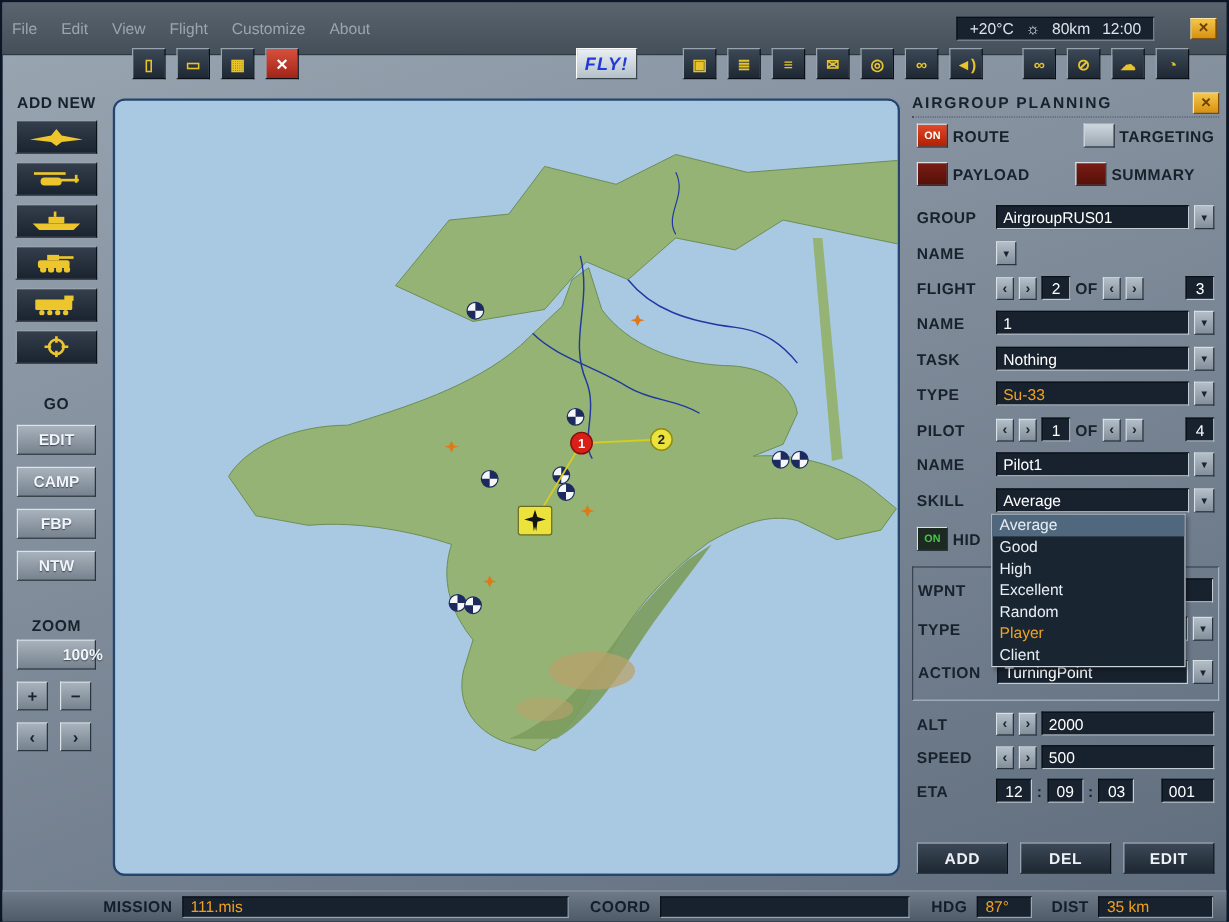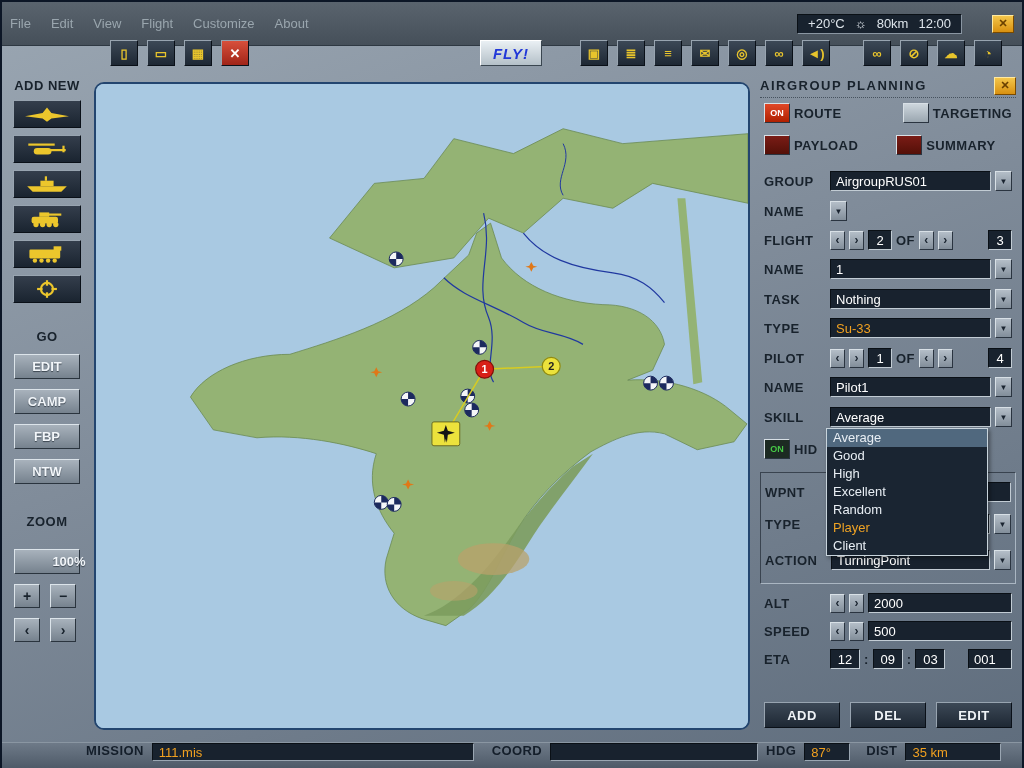--- a/index.html
+++ b/index.html
@@ -23,21 +23,21 @@
 
   
   .toolbar { position:absolute; left:0; right:0; top:32px; height:38px;
              display:flex; align-items:center; padding-left:108px; }
   .tbtn { width:28px; height:26px; flex:none; margin-right:9px;
           background:linear-gradient(#3c4856,#1e2834);
           border:1px solid; border-color:#98a4b0 #0a1018 #0a1018 #98a4b0;
           color:#e8c42c; font-size:13px; font-weight:bold;
           display:flex; align-items:center; justify-content:center; }
   .tbtn.red { background:linear-gradient(#d8503c,#a02418); color:#fff; }
-  .flybtn { width:62px; height:26px; margin-left:222px; flex:none;
+  .flybtn { width:51px; height:26px; margin-left:222px; flex:none;
             background:linear-gradient(#eaf0f4,#b4c0c8);
             border:1px solid; border-color:#ffffff #3a4650 #3a4650 #ffffff;
             color:#2238d8; font-weight:bold; font-style:italic; font-size:15px;
             letter-spacing:1px; display:flex; align-items:center; justify-content:center; }
   .tgap { margin-left:38px !important; }
   .tgap2 { margin-left:24px !important; }
 
   
   .sidebar { position:absolute; left:0; top:70px; width:90px; bottom:30px; }
   .side-label { text-align:center; font-weight:bold; font-size:13px; color:#18222c;
@@ -110,21 +110,21 @@
           display:flex; align-items:center; justify-content:center; }
   .dropdown { position:absolute; left:72px; top:356px; width:162px; z-index:30;
               background:#1a2532; border:1px solid #c8d4dc; box-shadow:2px 2px 4px rgba(0,0,0,.4); }
   .opt { height:18px; line-height:18px; padding-left:6px; color:#e8eef4; }
   .opt.sel { background:#50687e; }
   .opt.player { color:#eea224; }
 
   
   .statusbar { position:absolute; left:0; right:0; top:740px; height:26px;
                background:linear-gradient(#6e7a88,#4e5a68); border-top:1px solid #8a96a2;
-               display:flex; gap:8px; padding-right:8px; font-size:13px; }
+               display:flex; align-items:center; gap:8px; padding-right:8px; font-size:13px; }
   .slabel { font-weight:bold; color:#141e2a; letter-spacing:.4px; flex:none; }
   .sfield { height:18px; background:#18222e; border:1px solid;
             border-color:#0a1016 #9aa6b2 #9aa6b2 #0a1016; color:#f0a020;
             display:flex; align-items:center; padding:0 6px; flex:none; }
 </style>
 </head>
 <body>
 
 <div class="window">
 
@@ -246,21 +246,21 @@
         </svg>
     </div>
 
     <div class="side-label" style="margin-top:26px;">GO</div>
     <div class="go-btn">EDIT</div>
     <div class="go-btn">CAMP</div>
     <div class="go-btn">FBP</div>
     <div class="go-btn">NTW</div>
 
     <div class="side-label" style="margin-top:30px;">ZOOM</div>
-    <div class="go-btn" style="margin-top:20px;padding-left:44px;">100%</div>
+    <div class="go-btn" style="margin-top:4px;padding-left:44px;">100%</div>
     <div class="zrow">
       <div class="zbtn">+</div>
       <div class="zbtn">−</div>
     </div>
     <div class="zrow">
       <div class="zbtn">‹</div>
       <div class="zbtn">›</div>
     </div>
   </div>
 
@@ -470,19 +470,19 @@
       <div class="opt player">Player</div>
       <div class="opt">Client</div>
     </div>
   </div>
 
   <div class="statusbar">
     <span class="slabel" style="margin-left:84px;">MISSION</span>
     <div class="sfield" style="width:322px;">111.mis</div>
     <span class="slabel" style="margin-left:10px;">COORD</span>
     <div class="sfield" style="width:208px; color:#e8eef4;"></div>
-    <span class="slabel" style="">HDG</span>
+    <span class="slabel" style="margin-left:10px;">HDG</span>
     <div class="sfield" style="width:46px;">87°</div>
     <span class="slabel" style="margin-left:8px;">DIST</span>
     <div class="sfield" style="width:96px;">35 km</div>
   </div>
 
 </div>
 
 </body></html>

